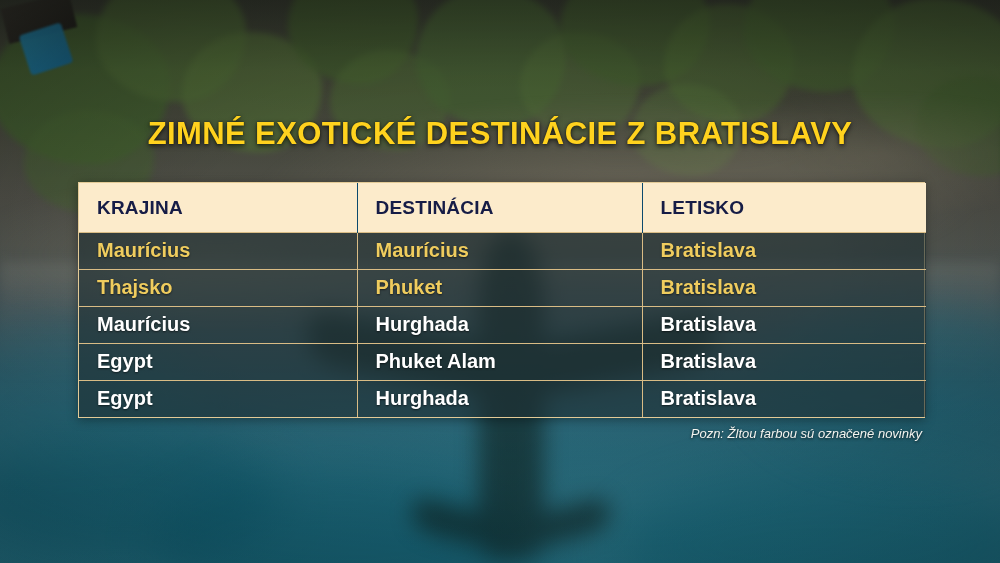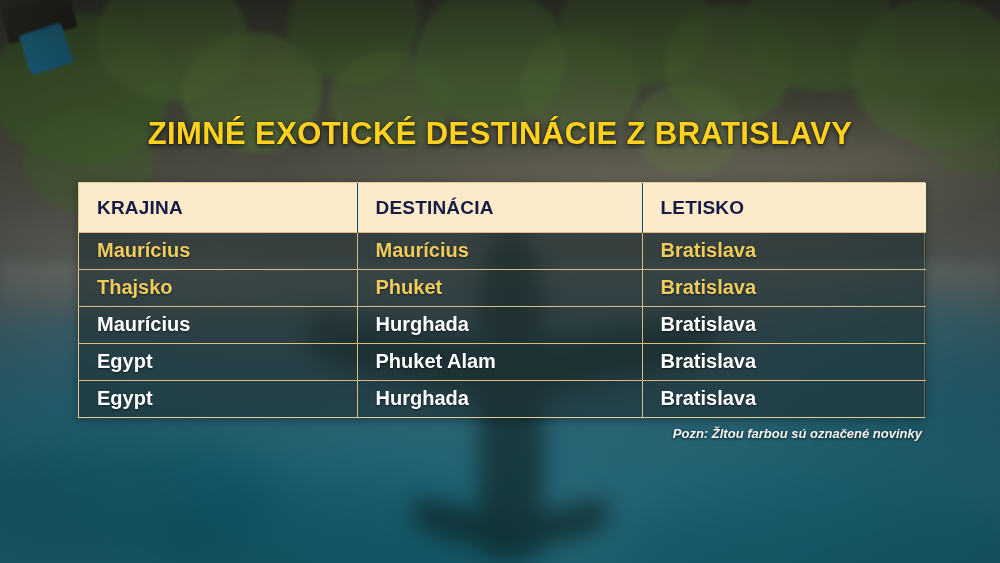--- a/index.html
+++ b/index.html
@@ -168,21 +168,21 @@
 
   table.dest tbody tr.new td { color: #EFCC5E; }
 
   
   .footnote {
     position: absolute;
     top: 426px;
     right: 78px;
     font-size: 13px;
     font-style: italic;
-    font-weight: 700;
+    font-weight: 400;
     color: #F4F4F0;
     text-shadow: 0 1px 3px rgba(0,0,0,0.7);
     white-space: nowrap;
     margin-left: 18px;
   }
 </style>
 </head>
 <body>
 
 <div id="stage">

